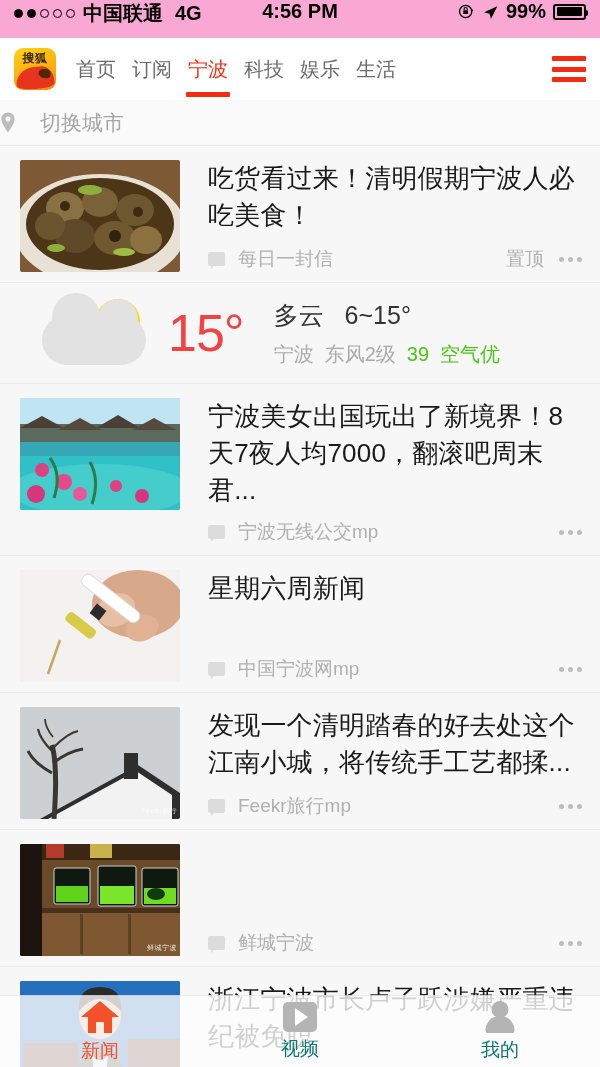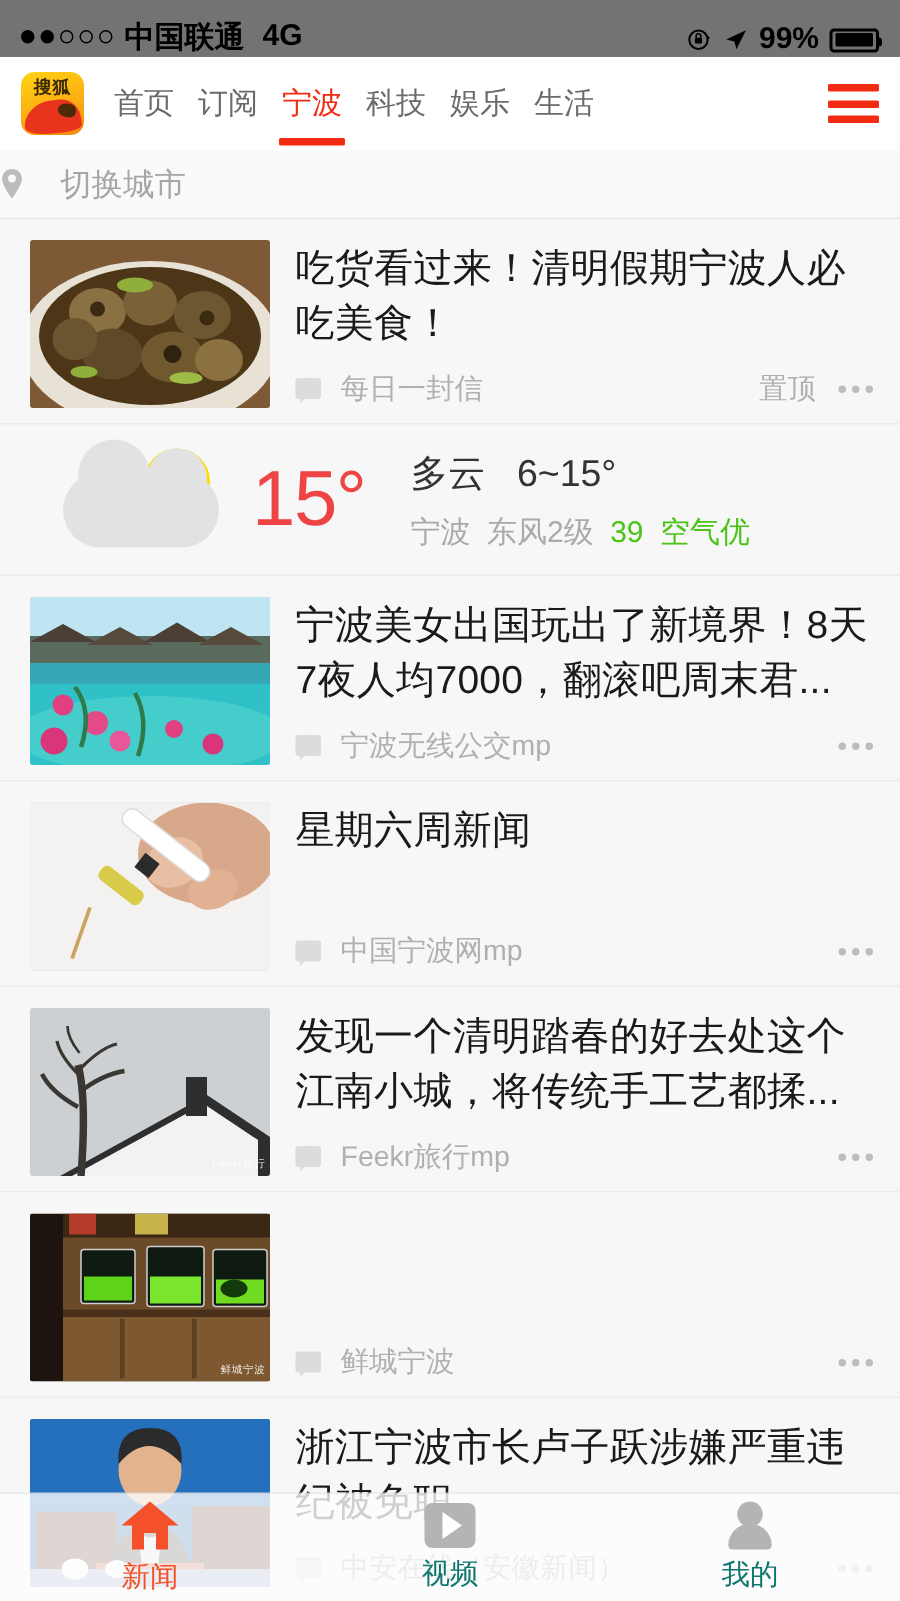--- a/index.html
+++ b/index.html
@@ -6,21 +6,21 @@
   html,body { width:600px; height:1067px; }
   body {
     font-family:"Liberation Sans","DejaVu Sans",sans-serif;
     background:#f7f7f7;
     overflow:hidden;
     position:relative;
   }
 
   
   .statusbar {
-    height:38px; background:#737373; display:flex; align-items:flex-end;
+    height:38px; background:#f9a8d4; display:flex; align-items:flex-start;
     padding:0 14px; color:#000; font-size:20px; font-weight:bold;
     position:relative;
   }
   .sb-left { display:flex; align-items:center; gap:8px; }
   .dots { display:flex; align-items:center; gap:4px; }
   .dot { width:9px; height:9px; border-radius:50%; border:1.6px solid #000; }
   .dot.on { background:#000; }
   .sb-carrier { font-size:20px; font-weight:bold; letter-spacing:0px; }
   .sb-net { font-size:20px; font-weight:bold; margin-left:4px; }
   .sb-time {
@@ -100,21 +100,21 @@
     justify-content:flex-start; gap:24px;
     border-bottom:1px solid #e8e8e8;
   }
   .pin { width:16px; height:21px; position:relative; }
   .pin svg { display:block; }
   .citybar .label { font-size:21px; color:#a6a6a6; }
 
   
   .feed { background:#f7f7f7; }
   .item {
-    display:flex; padding:14px 16px 10px 20px; gap:17px;
+    display:flex; padding:14px 16px 10px 20px; gap:28px;
     border-bottom:1px solid #ececec; background:#f7f7f7;
     position:relative;
   }
   .thumb {
     width:160px; height:112px; flex:none; border-radius:2px;
     overflow:hidden; position:relative; background:#ddd;
   }
   .thumb svg, .thumb .px { display:block; width:100%; height:100%; }
   .wm {
     position:absolute; right:3px; bottom:3px; font-size:7px;
@@ -217,20 +217,21 @@
     <div class="dots">
       <span class="dot on"></span>
         <span class="dot on"></span>
       <span class="dot"></span>
         <span class="dot"></span>
         <span class="dot"></span>
     </div>
     <span class="sb-carrier">中国联通</span>
     <span class="sb-net">4G</span>
   </div>
+  <div class="sb-time">4:56 PM</div>
   <div class="sb-right">
     <span class="rot-lock">
       <svg viewBox="0 0 20 20" width="17" height="17">
         <circle cx="9" cy="10" r="7.2" fill="none" stroke="#000" stroke-width="1.6"></circle>
         <rect x="6.2" y="8.4" width="5.6" height="4.6" rx="1" fill="#000"></rect>
         <path d="M7.2 8.4v-1.3a1.8 1.8 0 0 1 3.6 0v1.3" fill="none" stroke="#000" stroke-width="1.3"></path>
         <path d="M15.5 6.5l2.5 2-2.5 2z" fill="#000"></path>
       </svg>
     </span>
     <span class="loc-arrow">

